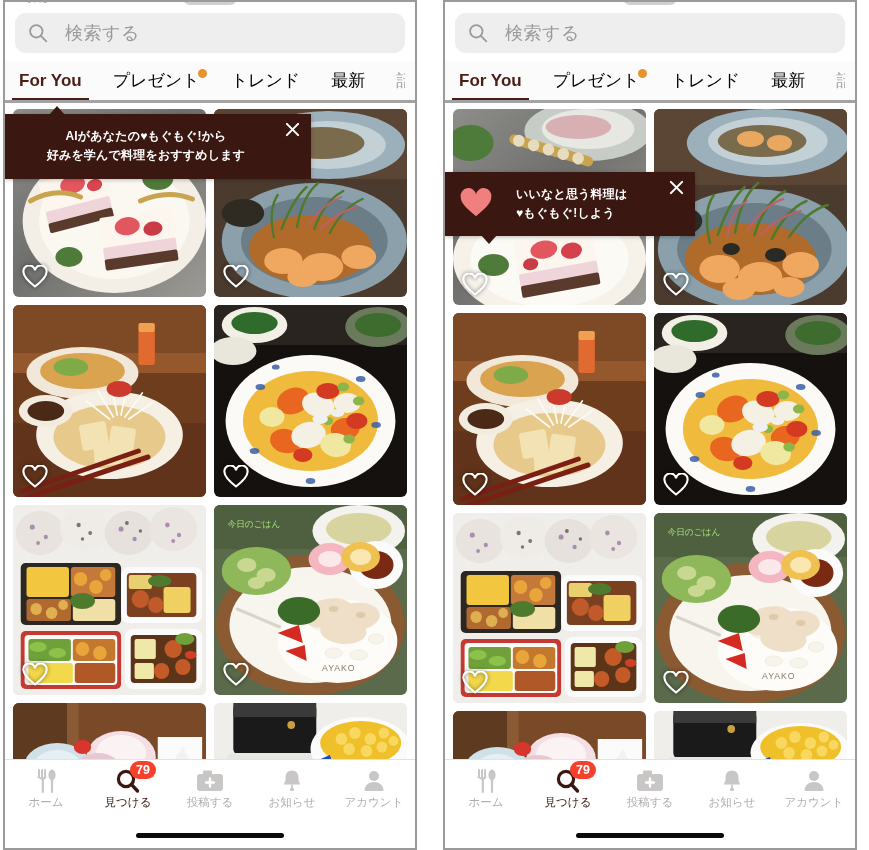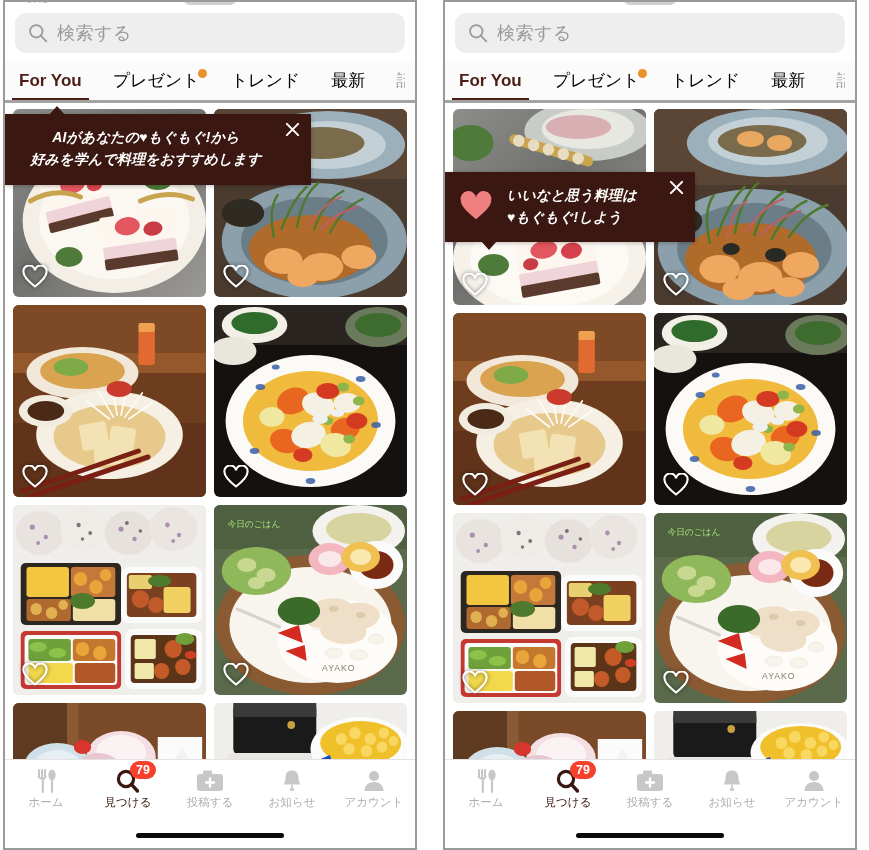--- a/index.html
+++ b/index.html
@@ -53,21 +53,21 @@
   }
 
   
   .searchwrap {
     padding: 5px 10px 8px 10px;
     background: #ffffff;
   }
   .searchbar {
     display: flex;
     align-items: center;
-    gap: 9px;
+    gap: 17px;
     height: 40px;
     background: #eeeeee;
     border-radius: 11px;
     padding: 0 13px;
   }
   .searchbar .mag { flex: 0 0 auto; display: block; }
   .searchbar .ph {
     font-size: 18px;
     color: #9a9a9a;
     line-height: 1;
@@ -150,26 +150,25 @@
   .tooltip {
     position: absolute;
     background: #3a1710;
     color: #ffffff;
     z-index: 40;
     display: flex;
     align-items: center;
     box-shadow: 0 1px 4px rgba(0,0,0,.25);
   }
   .tooltip .ttext {
-    font-size: 14px;
+    font-size: 12px;
     font-weight: bold;
     line-height: 1.55;
     letter-spacing: .2px;
     white-space: pre-line;
-    font-style: italic;
   }
   .tooltip .close {
     position: absolute;
     top: 8px; right: 11px;
     width: 15px; height: 15px;
   }
   .tooltip .arrow {
     position: absolute;
     width: 0; height: 0;
   }
@@ -187,21 +186,21 @@
     border-left: 8px solid transparent;
     border-right: 8px solid transparent;
     border-bottom: 9px solid #3a1710;
   }
 
   
   .tt-right {
     left: 456px; top: 170px;
     width: 250px;
     padding: 13px 30px 14px 14px;
-    gap: 14px;
+    gap: 23px;
   }
   .tt-right .arrow {
     bottom: -8px; left: 36px;
     border-left: 8px solid transparent;
     border-right: 8px solid transparent;
     border-top: 9px solid #3a1710;
   }
   .tt-right .ttext { text-align: left; }
 
   

